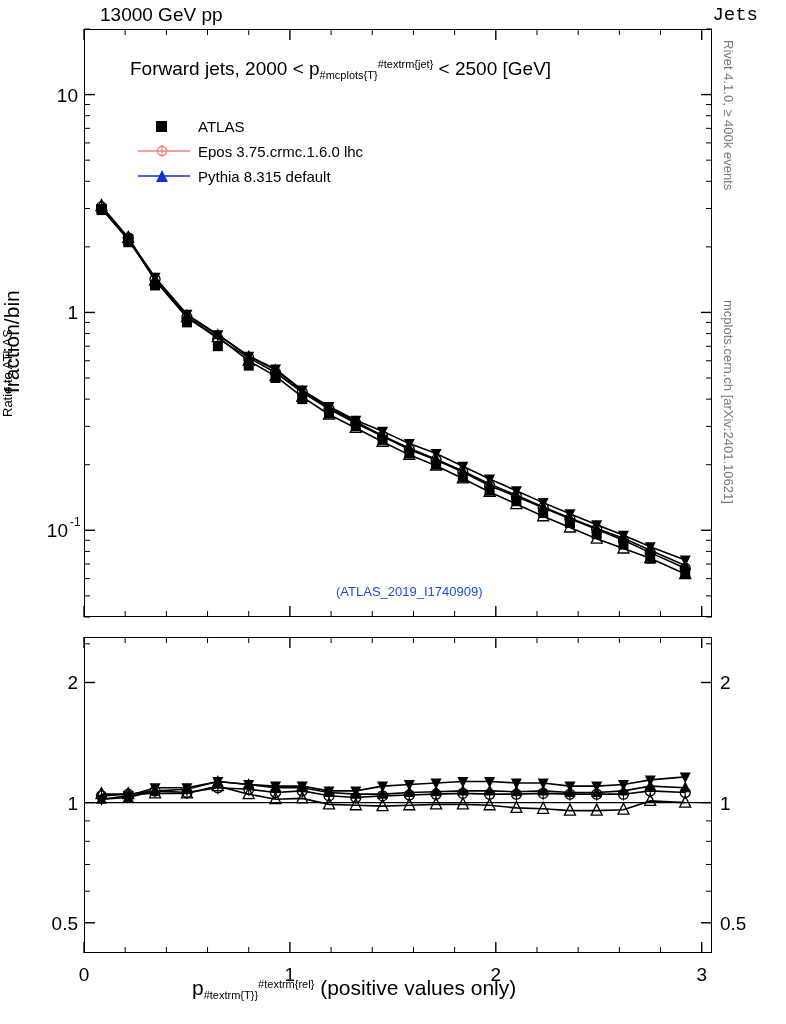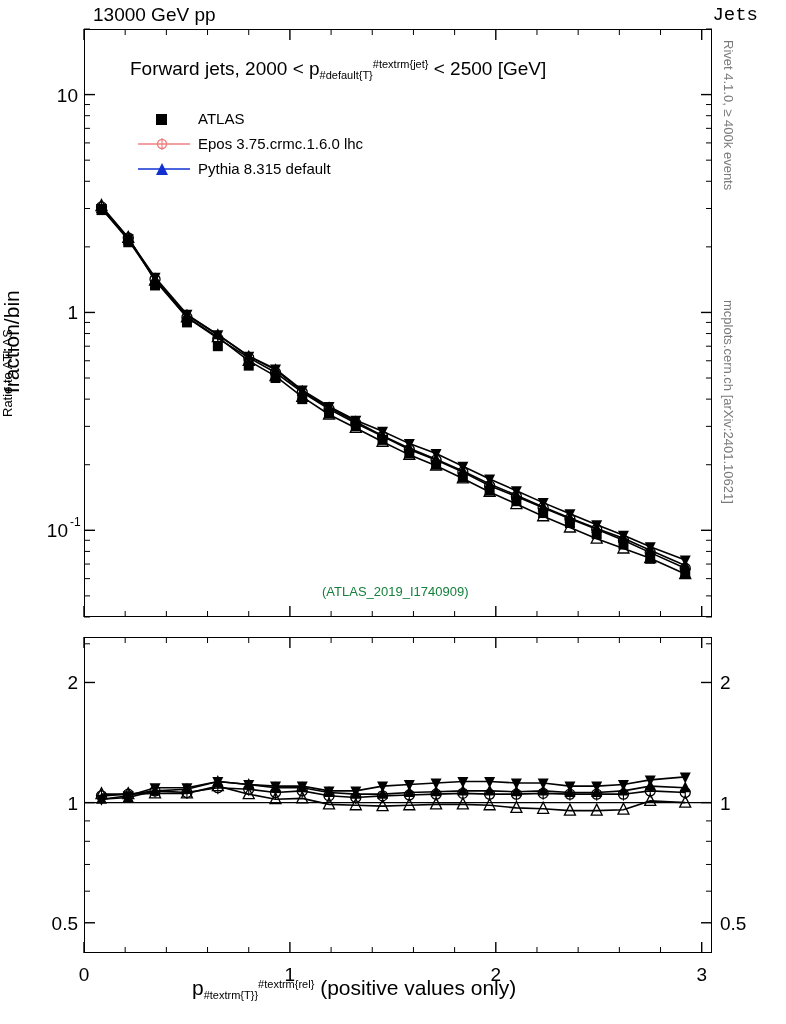--- a/index.html
+++ b/index.html
@@ -1,44 +1,44 @@
 <!DOCTYPE html>
 <html><head>
 <meta charset="utf-8">
 <style>
   html,body{margin:0;padding:0;background:#ffffff;}
   body{width:786px;height:1024px;font-family:"Liberation Sans",sans-serif;color:#000;}
   #root{position:relative;width:786px;height:1024px;overflow:hidden;}
 
   .abs{position:absolute;}
   .hdr{font-size:19px;}
-  #hdr-left{left:93px;top:4px;}
+  #hdr-left{left:100px;top:4px;}
   #hdr-right{right:28px;top:4px;font-family:Liberation Mono, monospace;}
 
   
   #main-frame{left:84px;top:29px;width:628px;height:588px;border:1.6px solid #000;box-sizing:border-box;}
   #ratio-frame{left:84px;top:637px;width:628px;height:316px;border:1.6px solid #000;box-sizing:border-box;}
 
   
   #ylabel-main{left:4px;top:300px;transform-origin:0 0;transform:rotate(-90deg) translate(-50%,0);font-size:21px;white-space:nowrap;}
   #ylabel-ratio{left:18px;top:800px;transform-origin:0 0;transform:rotate(-90deg) translate(-50%,0);font-size:13px;white-space:nowrap;}
 
   #right-note1{position:absolute;left:736px;top:40px;transform-origin:0 0;transform:rotate(90deg);font-size:13px;color:#7a7a7a;white-space:nowrap;}
   #right-note2{position:absolute;left:736px;top:300px;transform-origin:0 0;transform:rotate(90deg);font-size:13px;color:#7a7a7a;white-space:nowrap;}
 
   #plot-title{position:absolute;left:130px;top:58px;font-size:19px;white-space:nowrap;}
   .sub{font-size:11px;vertical-align:-4px;}
   .sup{font-size:11px;vertical-align:7px;}
 
   #legend{position:absolute;left:138px;top:110px;font-size:15px;}
-  .leg-row{display:flex;align-items:flex-start;height:25px;}
+  .leg-row{display:flex;align-items:flex-end;height:25px;}
   .leg-mark{width:52px;height:18px;position:relative;margin-right:8px;}
   .leg-txt{white-space:nowrap;}
 
-  #watermark{position:absolute;left:322px;top:584px;font-size:13px;color:#15803d;white-space:nowrap;}
+  #watermark{position:absolute;left:336px;top:584px;font-size:13px;color:#1d4ed8;white-space:nowrap;}
 
   #xlabel{position:absolute;left:192px;top:976px;font-size:21px;white-space:nowrap;}
 
   svg{position:absolute;left:0;top:0;overflow:visible;}
 </style>
 </head>
 <body>
 <div id="root">
 
 <div class="abs hdr" id="hdr-left">13000 GeV pp</div>
@@ -48,21 +48,21 @@
 <div id="right-note2">mcplots.cern.ch [arXiv:2401.10621]</div>
 
 <div id="ylabel-main">fraction/bin</div>
 <div id="ylabel-ratio">Ratio to ATLAS</div>
 
 <div class="abs" id="main-frame"></div>
 
 <div class="abs" id="ratio-frame"></div>
 
 <div id="plot-title">
-  <span>Forward jets, 2000 &lt; p</span><span class="sub">#default{T}</span><span class="sup">#textrm{jet}</span><span> &lt; 2500 [GeV]</span>
+  <span>Forward jets, 2000 &lt; p</span><span class="sub">#mcplots{T}</span><span class="sup">#textrm{jet}</span><span> &lt; 2500 [GeV]</span>
 </div>
 
 <div id="legend">
   <div class="leg-row">
     <span class="leg-mark">
       <svg width="52" height="18">
             <rect x="18" y="4" width="11" height="11" fill="#000"></rect>
           </svg>
     </span>
     <span class="leg-txt">ATLAS</span>

